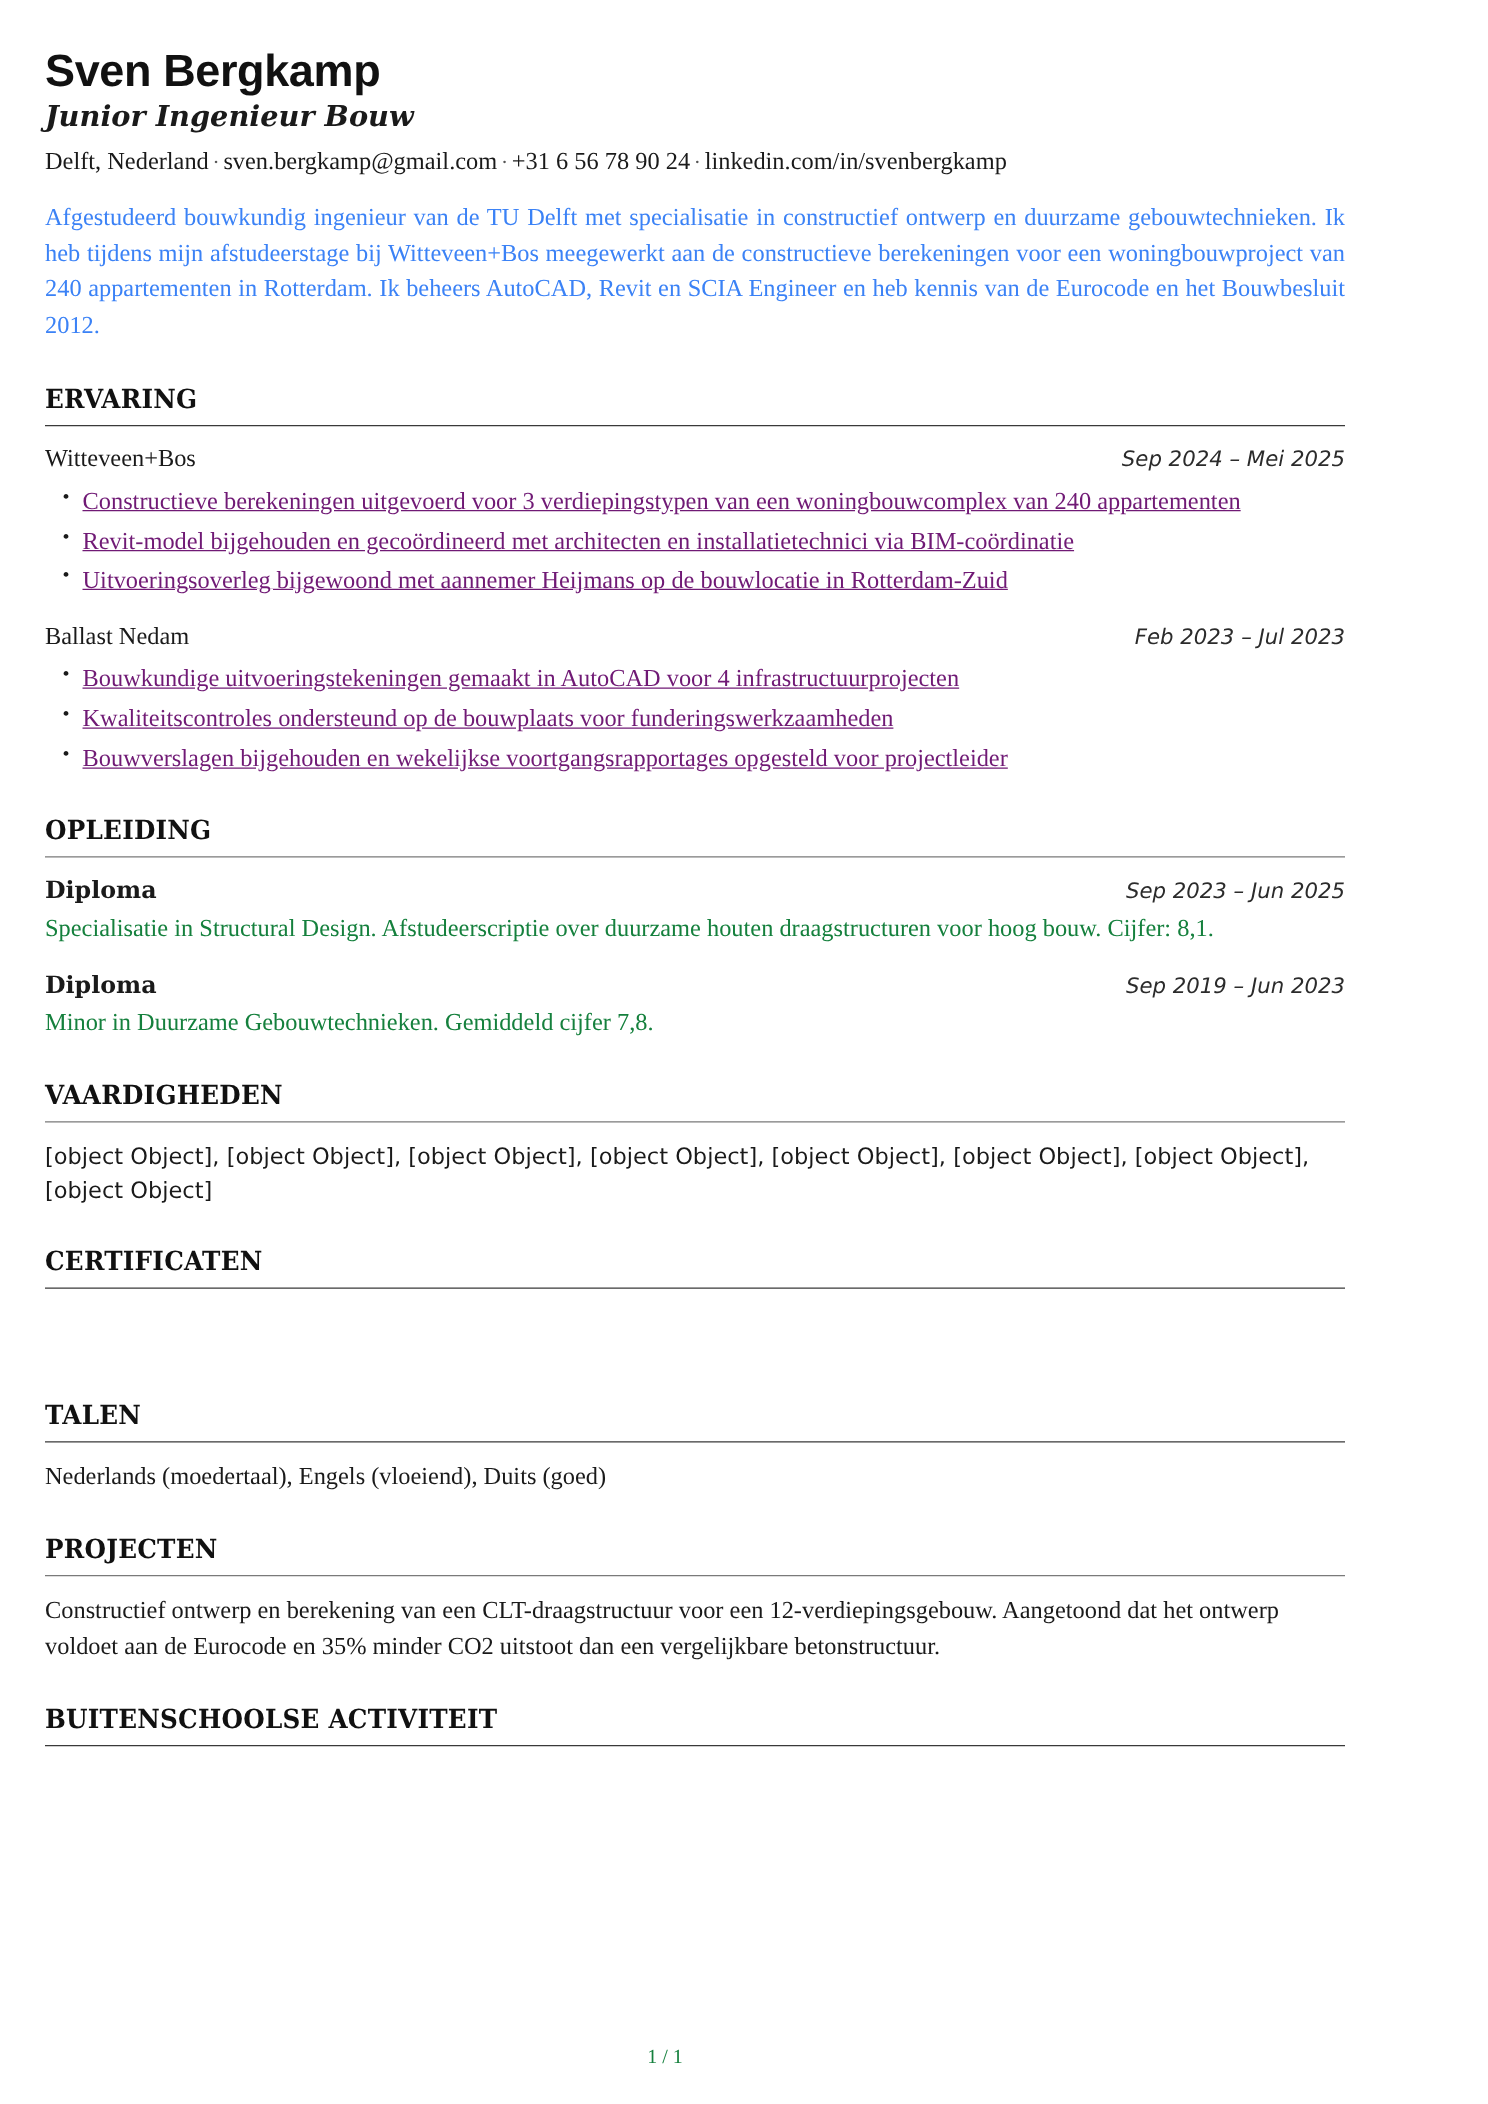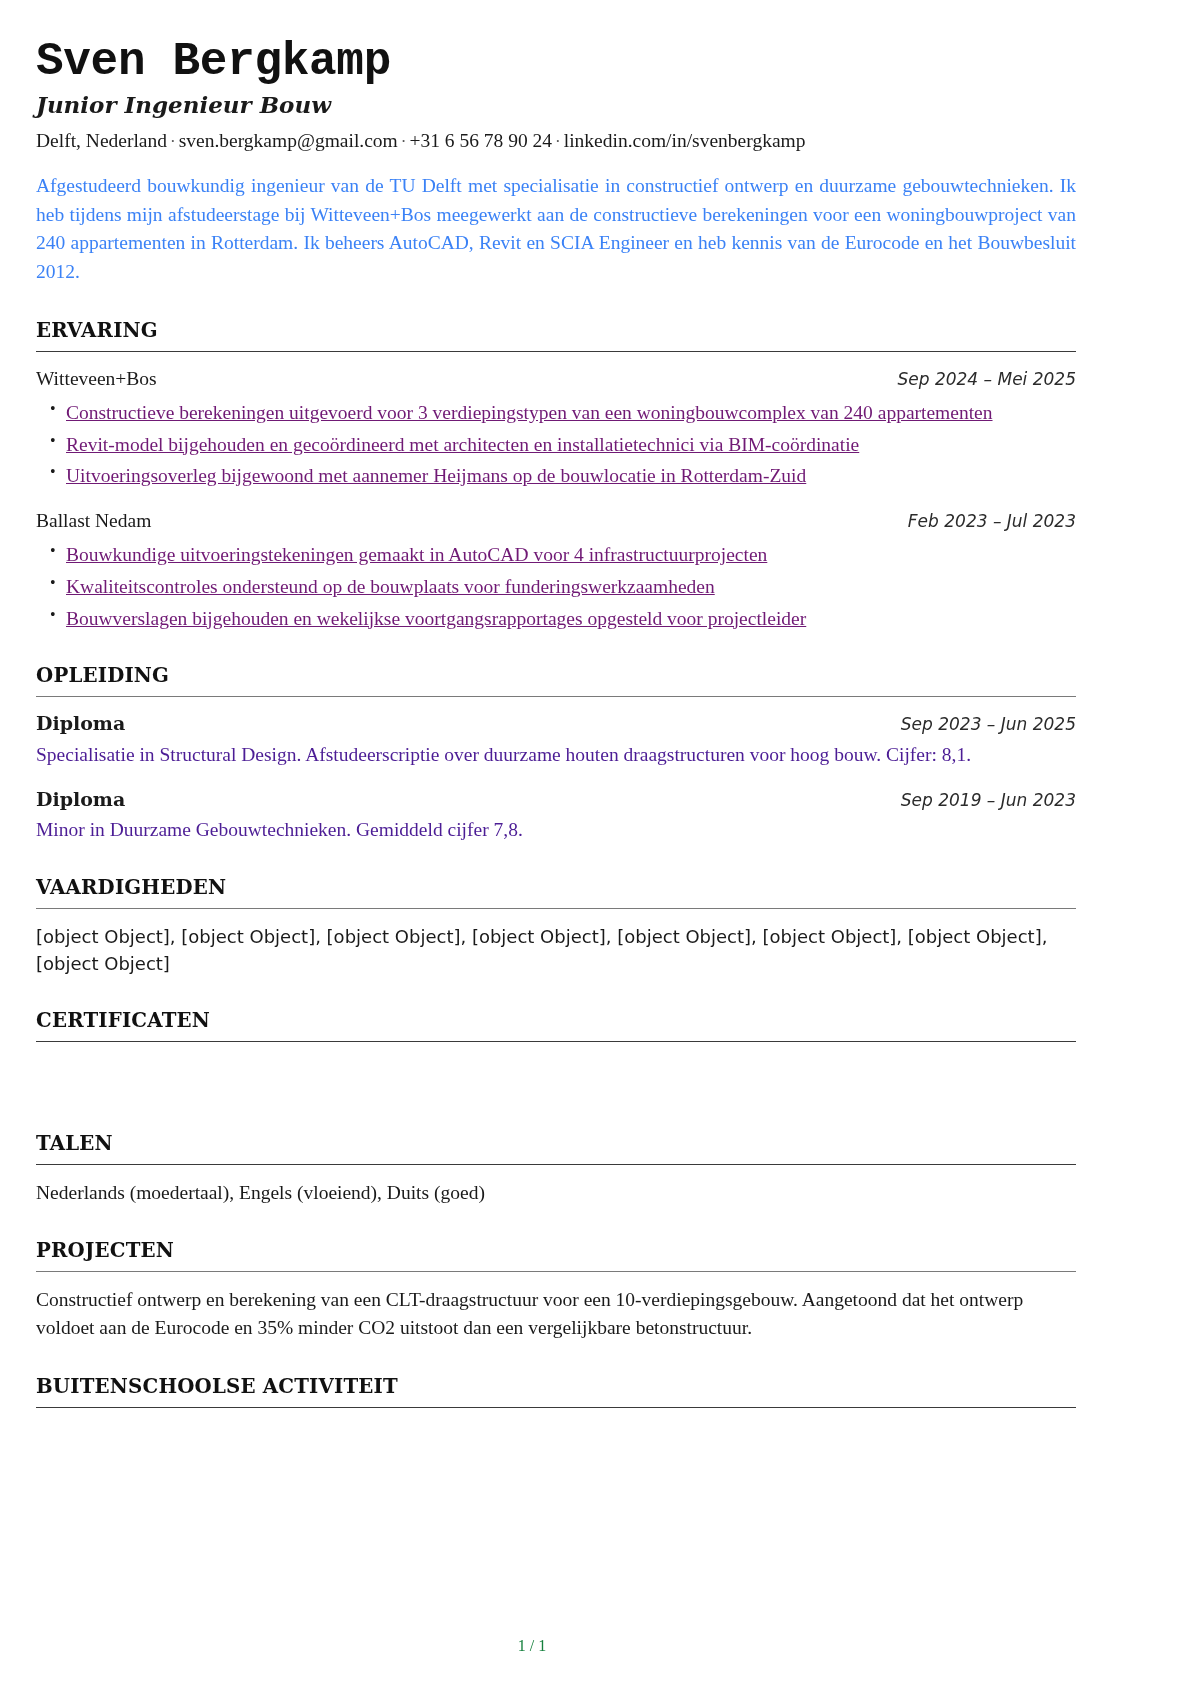--- a/index.html
+++ b/index.html
@@ -21,23 +21,23 @@
     width: 1190px;
     height: 1683px;
     background: #fff;
     box-sizing: border-box;
     padding: 38px 100px 0 36px;
   }
   .content { width: 1040px; }
 
   
   .name {
-    font-family: Liberation Mono, monospace;
-    font-weight: 700;
-    font-size: 46px;
+    font-family: Liberation Sans, sans-serif;
+    font-weight: 700;
+    font-size: 36px;
     line-height: 1.08;
     letter-spacing: -0.3px;
     color: #111111;
     margin: 0 0 2px 0;
     white-space: nowrap;
   }
   .headline {
     font-family: "DejaVu Serif", "Liberation Serif", serif;
     font-style: italic;
     font-weight: 700;
@@ -134,21 +134,21 @@
     position: absolute;
     left: 14px;
     top: -1px;
     font-size: 16px;
     color: #1a1a1a;
   }
   .entry-desc {
     font-size: 19.5px;
     line-height: 1.42;
     margin: 4px 0 0 0;
-    color: #4c1d95;
+    color: #15803d;
   }
   .plain-text {
     font-size: 19.5px;
     line-height: 1.45;
     color: #1a1a1a;
     margin: 0;
   }
   .plain-text.sans {
     font-family: "DejaVu Sans", "Liberation Sans", sans-serif;
     font-size: 18px;
@@ -246,21 +246,21 @@
 
     <div class="section">
       <div class="section-title">TALEN</div>
       <hr class="rule">
       <p class="plain-text">Nederlands (moedertaal), Engels (vloeiend), Duits (goed)</p>
     </div>
 
     <div class="section">
       <div class="section-title">PROJECTEN</div>
       <hr class="rule light">
-      <p class="plain-text">Constructief ontwerp en berekening van een CLT-draagstructuur voor een 10-verdiepingsgebouw. Aangetoond dat het ontwerp voldoet aan de Eurocode en 35% minder CO2 uitstoot dan een vergelijkbare betonstructuur.</p>
+      <p class="plain-text">Constructief ontwerp en berekening van een CLT-draagstructuur voor een 12-verdiepingsgebouw. Aangetoond dat het ontwerp voldoet aan de Eurocode en 35% minder CO2 uitstoot dan een vergelijkbare betonstructuur.</p>
     </div>
 
     <div class="section">
       <div class="section-title">BUITENSCHOOLSE ACTIVITEIT</div>
       <hr class="rule">
       <p class="plain-text"></p>
     </div>
 
   </div>
 

